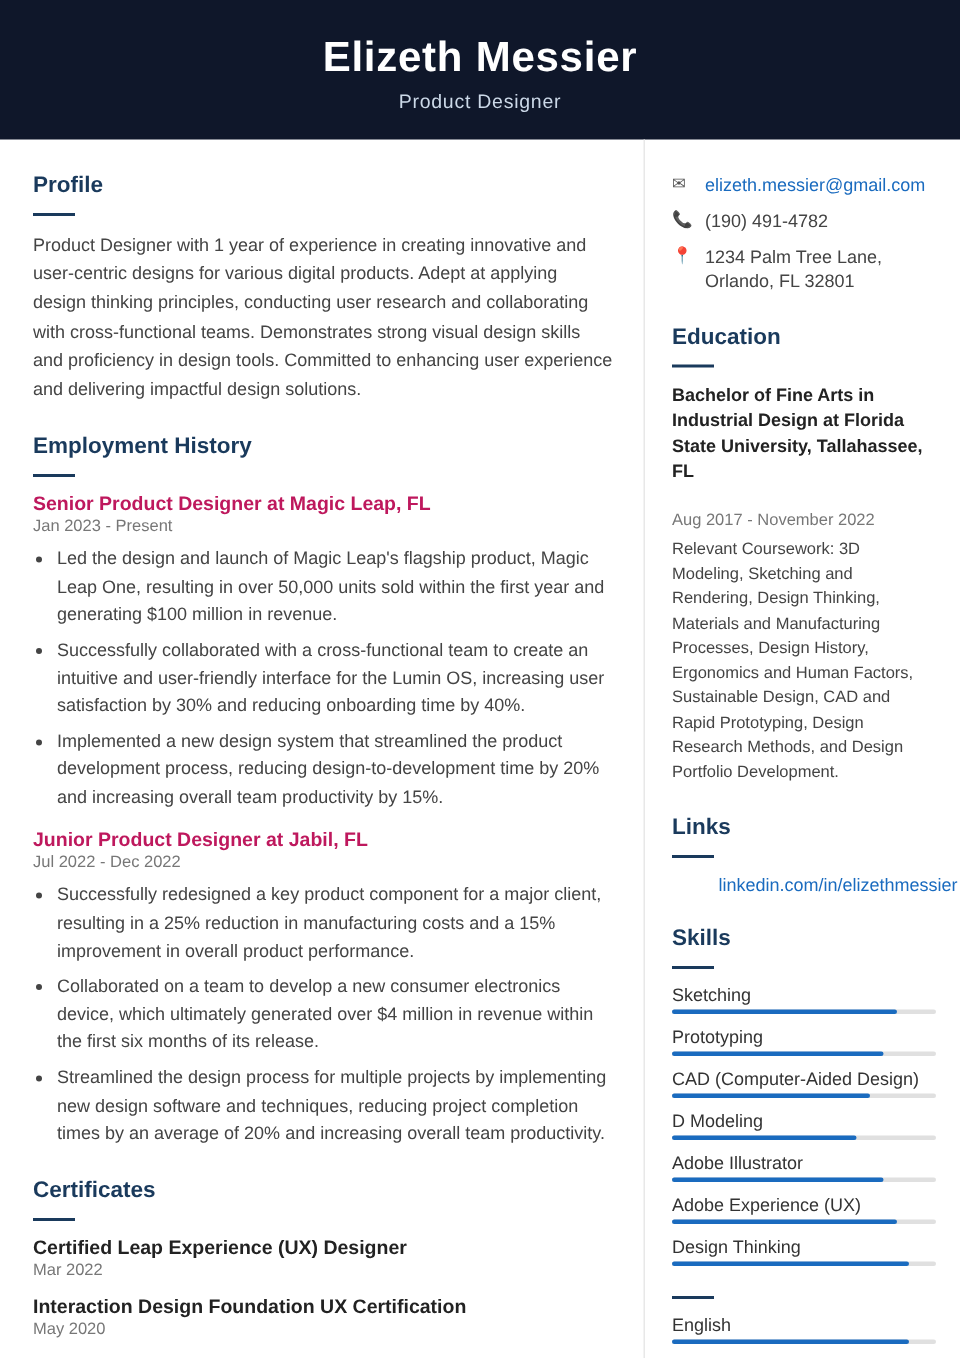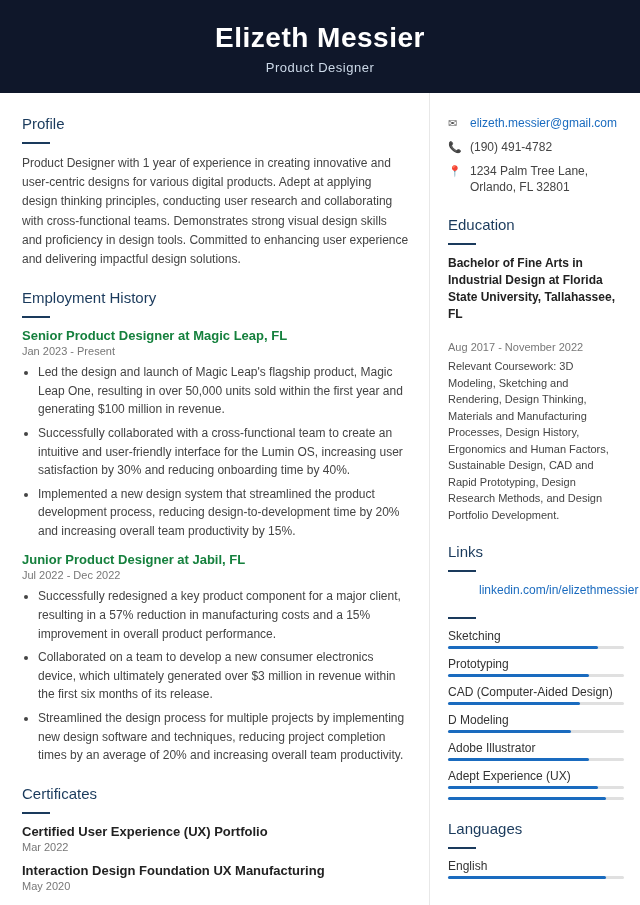--- a/index.html
+++ b/index.html
@@ -46,21 +46,21 @@
 
     
     .right-col {
       width: 210px;
       padding: 22px 16px 20px 18px;
     }
 
     
     .section-title {
       font-size: 15px;
-      font-weight: normal;
+      font-weight: bold;
       color: #1a3a5c;
       margin-bottom: 6px;
       padding-bottom: 4px;
     }
     .section-divider {
       width: 28px;
       height: 2px;
       background: #1a3a5c;
       margin-bottom: 10px;
     }
@@ -73,21 +73,21 @@
     .profile-text {
       font-size: 12px;
       line-height: 1.6;
       color: #444;
     }
 
     
     .job-title {
       font-size: 13px;
       font-weight: bold;
-      color: #15803d;
+      color: #be185d;
       margin-bottom: 2px;
     }
     .job-date {
       font-size: 11px;
       color: #777;
       margin-bottom: 6px;
     }
     .job-bullets {
       padding-left: 16px;
       margin-bottom: 12px;
@@ -231,36 +231,36 @@
           <li>Led the design and launch of Magic Leap's flagship product, Magic Leap One, resulting in over 50,000 units sold within the first year and generating $100 million in revenue.</li>
           <li>Successfully collaborated with a cross-functional team to create an intuitive and user-friendly interface for the Lumin OS, increasing user satisfaction by 30% and reducing onboarding time by 40%.</li>
           <li>Implemented a new design system that streamlined the product development process, reducing design-to-development time by 20% and increasing overall team productivity by 15%.</li>
         </ul>
       </div>
 
       <div>
         <div class="job-title">Junior Product Designer at Jabil, FL</div>
         <div class="job-date">Jul 2022 - Dec 2022</div>
         <ul class="job-bullets">
-          <li>Successfully redesigned a key product component for a major client, resulting in a 57% reduction in manufacturing costs and a 15% improvement in overall product performance.</li>
-          <li>Collaborated on a team to develop a new consumer electronics device, which ultimately generated over $3 million in revenue within the first six months of its release.</li>
+          <li>Successfully redesigned a key product component for a major client, resulting in a 25% reduction in manufacturing costs and a 15% improvement in overall product performance.</li>
+          <li>Collaborated on a team to develop a new consumer electronics device, which ultimately generated over $4 million in revenue within the first six months of its release.</li>
           <li>Streamlined the design process for multiple projects by implementing new design software and techniques, reducing project completion times by an average of 20% and increasing overall team productivity.</li>
         </ul>
       </div>
     </div>
 
     <div class="section">
       <div class="section-title">Certificates</div>
       <div class="section-divider"></div>
       <div>
-        <div class="cert-title">Certified User Experience (UX) Portfolio</div>
+        <div class="cert-title">Certified Leap Experience (UX) Designer</div>
         <div class="cert-date">Mar 2022</div>
       </div>
       <div>
-        <div class="cert-title">Interaction Design Foundation UX Manufacturing</div>
+        <div class="cert-title">Interaction Design Foundation UX Certification</div>
         <div class="cert-date">May 2020</div>
       </div>
     </div>
 
   </div>
 
   <div class="right-col">
 
     <div class="section">
       <div class="contact-item">
@@ -285,20 +285,21 @@
       <div class="edu-text">Relevant Coursework: 3D Modeling, Sketching and Rendering, Design Thinking, Materials and Manufacturing Processes, Design History, Ergonomics and Human Factors, Sustainable Design, CAD and Rapid Prototyping, Design Research Methods, and Design Portfolio Development.</div>
     </div>
 
     <div class="section">
       <div class="section-title">Links</div>
       <div class="section-divider"></div>
       <a class="links-link" href="#">linkedin.com/in/elizethmessier</a>
     </div>
 
     <div class="section">
+      <div class="section-title">Skills</div>
       <div class="section-divider"></div>
       <div id="skills-container">
           <div class="skill-item">
       <div class="skill-name">Sketching</div>
       <div class="skill-bar-bg">
         <div class="skill-bar-fill" style="width:85%"></div>
       </div>
     </div>
           <div class="skill-item">
       <div class="skill-name">Prototyping</div>
@@ -318,35 +319,35 @@
         <div class="skill-bar-fill" style="width:70%"></div>
       </div>
     </div>
           <div class="skill-item">
       <div class="skill-name">Adobe Illustrator</div>
       <div class="skill-bar-bg">
         <div class="skill-bar-fill" style="width:80%"></div>
       </div>
     </div>
           <div class="skill-item">
-      <div class="skill-name">Adept Experience (UX)</div>
+      <div class="skill-name">Adobe Experience (UX)</div>
       <div class="skill-bar-bg">
         <div class="skill-bar-fill" style="width:85%"></div>
       </div>
     </div>
           <div class="skill-item">
+      <div class="skill-name">Design Thinking</div>
       <div class="skill-bar-bg">
         <div class="skill-bar-fill" style="width:90%"></div>
       </div>
     </div>
         </div>
     </div>
 
     <div class="section">
-      <div class="section-title">Languages</div>
       <div class="section-divider"></div>
       <div id="languages-container">
           <div class="lang-item">
       <div class="lang-name">English</div>
       <div class="lang-bar-bg">
         <div class="lang-bar-fill" style="width:90%"></div>
       </div>
     </div>
         </div>
     </div>

